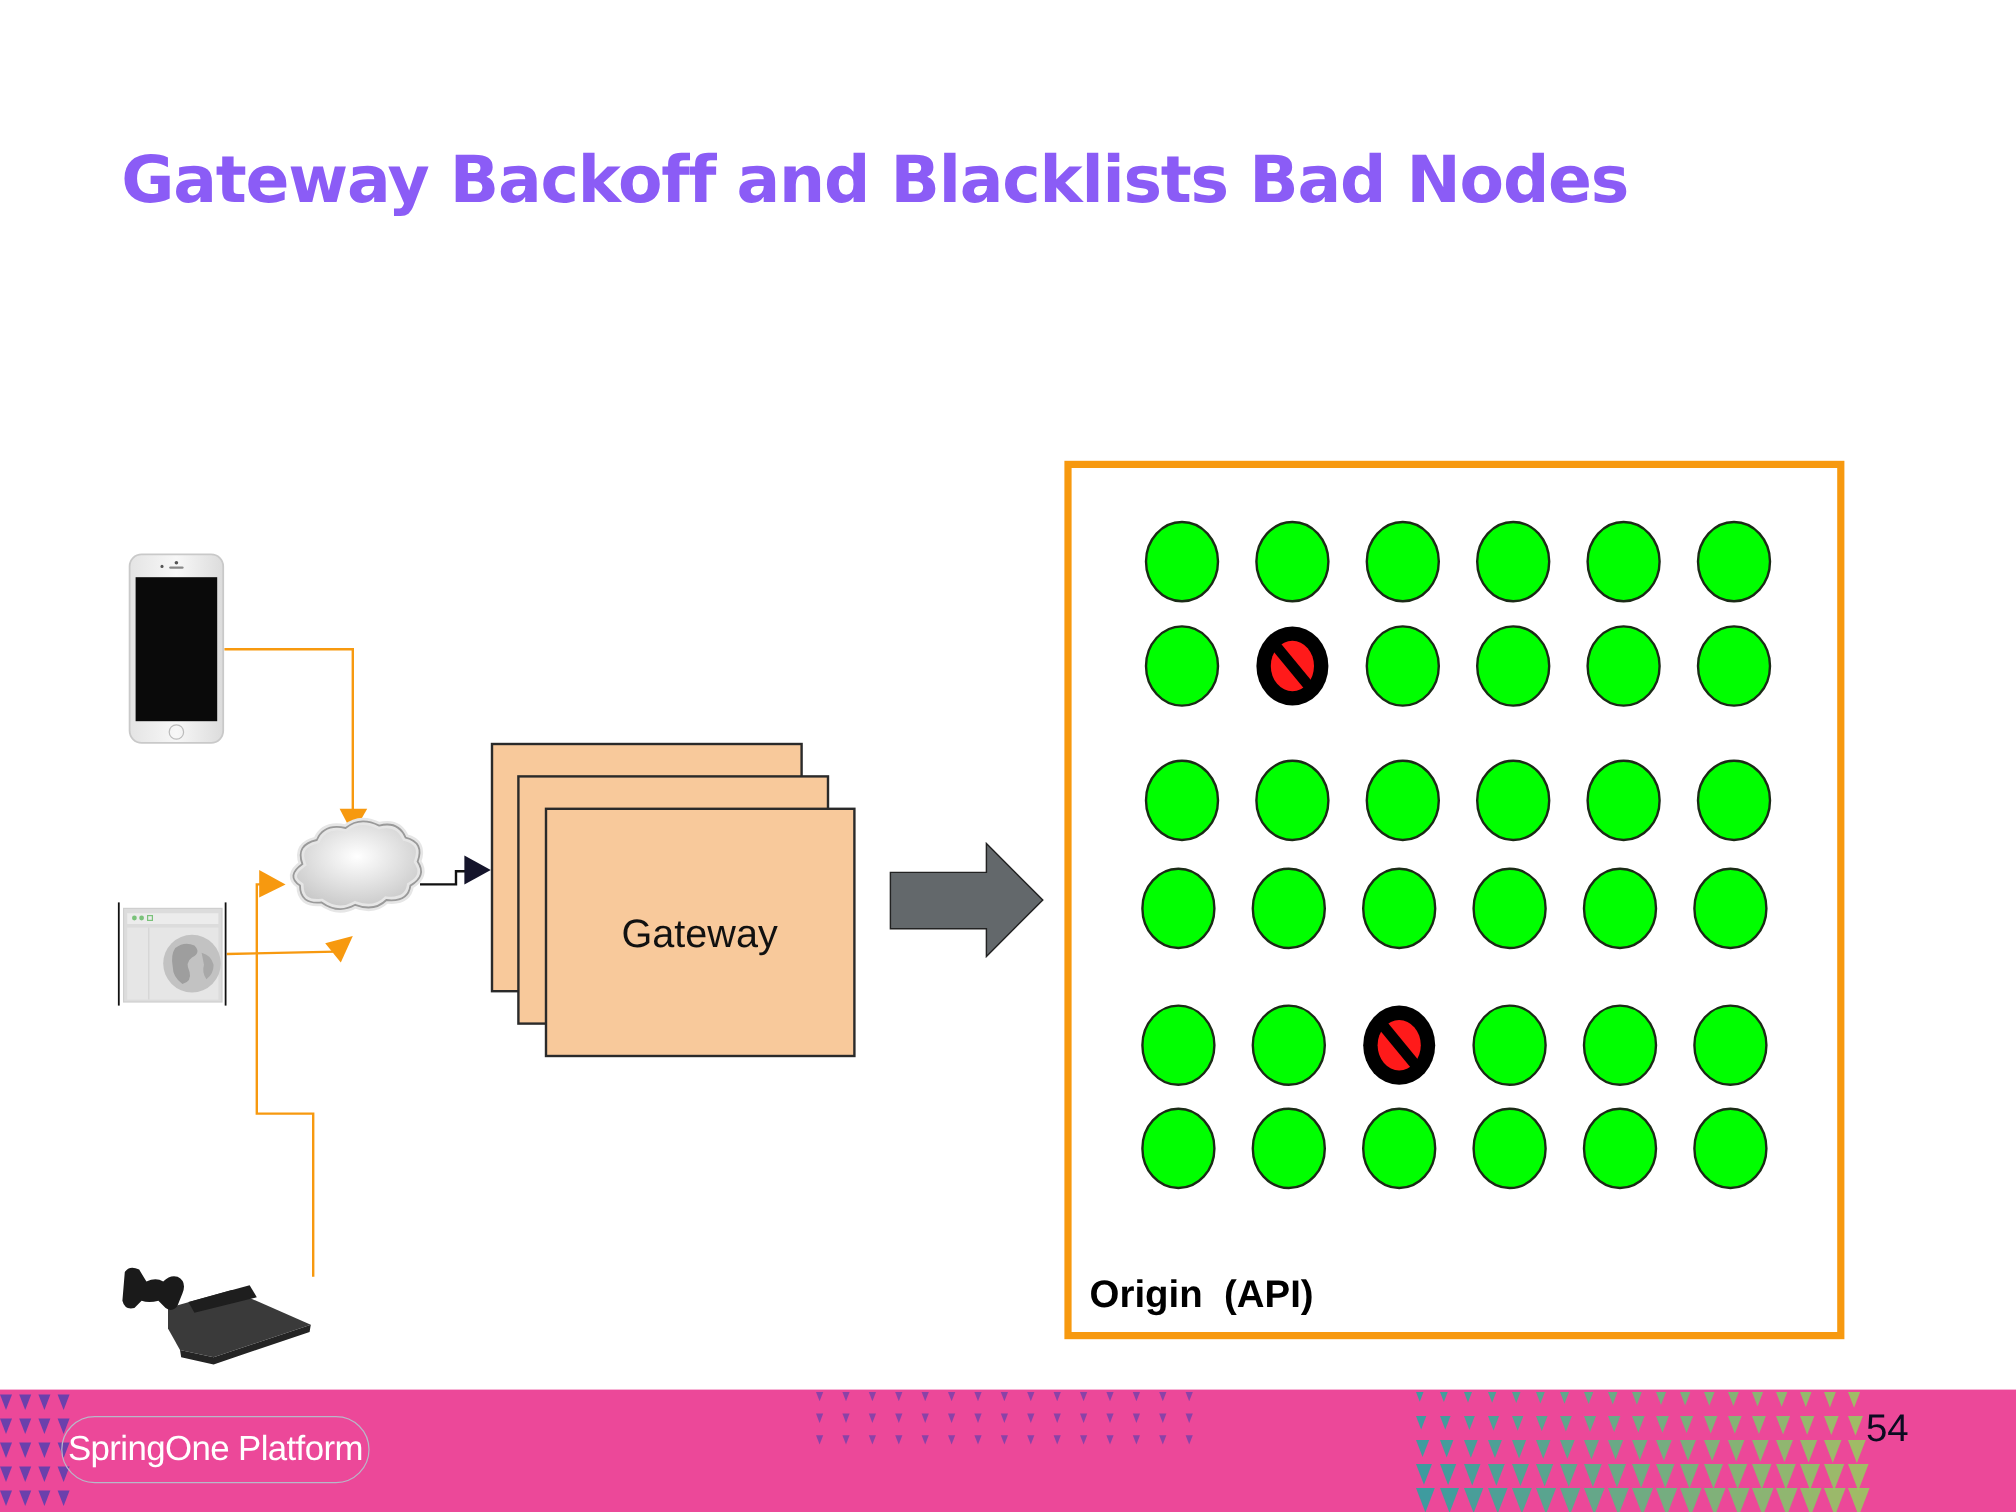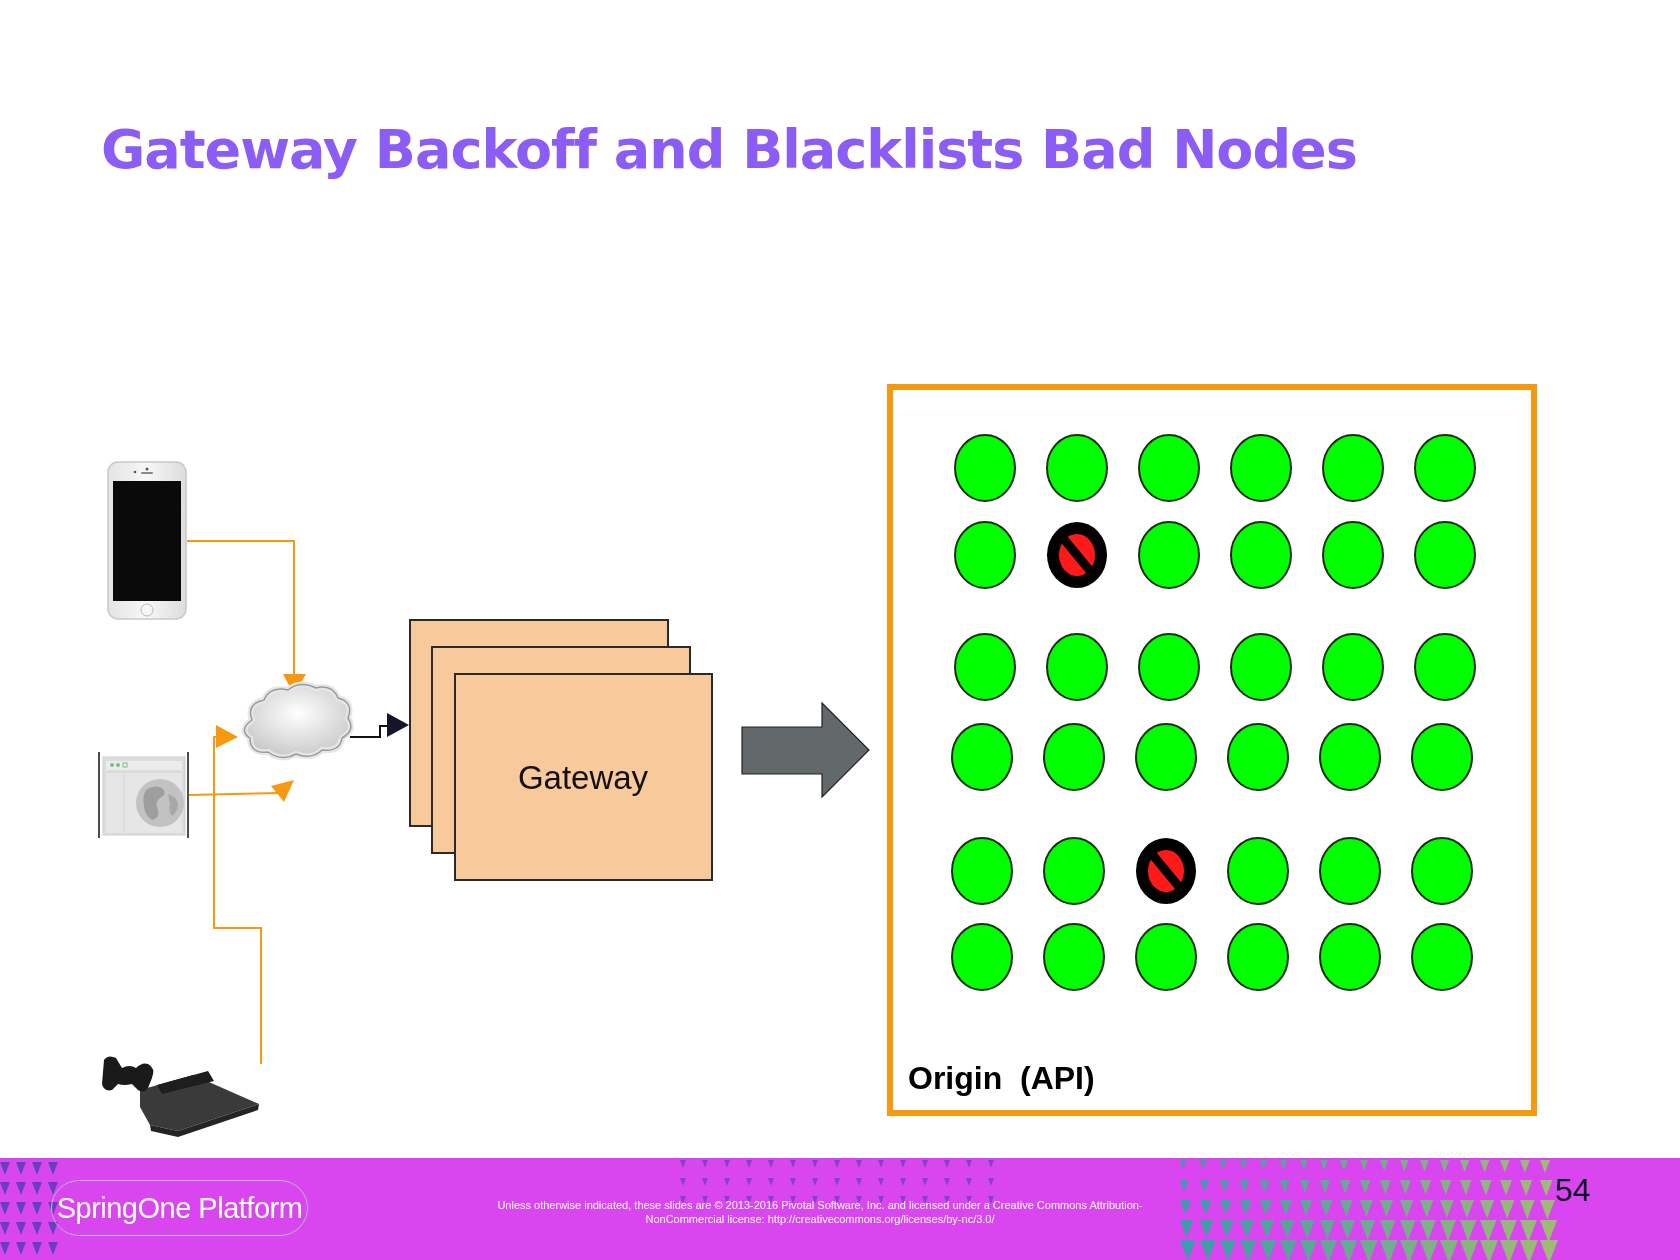--- a/index.html
+++ b/index.html
@@ -1,19 +1,19 @@
 <!DOCTYPE html>
 <html><head>
 <meta charset="utf-8">
 <style>
   html, body { margin: 0; padding: 0; }
   body { width: 1680px; height: 1260px; position: relative; background: #ffffff; overflow: hidden; font-family: "Liberation Sans", sans-serif; }
   .title { position: absolute; left: 101px; top: 118px; font-family: "DejaVu Sans", sans-serif; font-weight: bold; font-size: 54px; color: #8b5cf6; letter-spacing: -1px; white-space: nowrap; }
   svg.diagram { position: absolute; left: 0; top: 0; }
-  .footer { position: absolute; left: 0; top: 1158px; width: 1680px; height: 102px; background: #d946ef; overflow: hidden; }
+  .footer { position: absolute; left: 0; top: 1158px; width: 1680px; height: 102px; background: #ec4899; overflow: hidden; }
   .brand { position: absolute; left: 51px; top: 22px; width: 257px; height: 56px; border: 1.5px solid #b8b8c8; border-radius: 30px; box-sizing: border-box; color: #ffffff; font-family: "Liberation Sans", sans-serif; font-size: 29px; line-height: 54px; text-align: center; letter-spacing: -0.5px; }
   .legal { position: absolute; left: 470px; top: 40px; width: 700px; color: #ffffff; font-size: 11px; line-height: 14px; text-align: center; }
   .pagenum { position: absolute; left: 1555px; top: 14px; color: #0b0b20; font-size: 32px; font-family: "Liberation Sans", sans-serif; }
   .gateway-label { font-family: "Liberation Sans", sans-serif; font-size: 33px; fill: #111; }
   .origin-label { font-family: "Liberation Sans", sans-serif; font-weight: bold; font-size: 32px; fill: #000; }
 </style>
 </head>
 <body>
 
 <div class="title">Gateway Backoff and Blacklists Bad Nodes</div>
@@ -367,18 +367,14 @@
       <polygon points="1520,42 1534.5678431372548,42 1527.2839215686274,60.938196078431375" fill="rgb(141,206,97)" opacity="0.85"></polygon>
       <polygon points="1520,62 1536.9207843137256,62 1528.4603921568628,83.99701960784314" fill="rgb(141,206,97)" opacity="0.85"></polygon>
       <polygon points="1520,82 1538,82 1529,105.4" fill="rgb(141,206,97)" opacity="0.85"></polygon>
       <polygon points="1540,2 1550.075294117647,2 1545.0376470588235,15.097882352941175" fill="rgb(147,208,93)" opacity="0.85"></polygon>
       <polygon points="1540,22 1552.4282352941177,22 1546.2141176470589,38.15670588235294" fill="rgb(147,208,93)" opacity="0.85"></polygon>
       <polygon points="1540,42 1554.7811764705882,42 1547.3905882352942,61.215529411764706" fill="rgb(147,208,93)" opacity="0.85"></polygon>
       <polygon points="1540,62 1557.134117647059,62 1548.5670588235294,84.27435294117647" fill="rgb(147,208,93)" opacity="0.85"></polygon>
       <polygon points="1540,82 1558,82 1549,105.4" fill="rgb(147,208,93)" opacity="0.85"></polygon>
     </svg>
   <div class="brand">SpringOne Platform</div>
-  <div class="legal">
-    <div>Unless otherwise indicated, these slides are © 2013-2016 Pivotal Software, Inc. and licensed under a Creative Commons Attribution-</div>
-    <div>NonCommercial license: http://creativecommons.org/licenses/by-nc/3.0/</div>
-  </div>
   <div class="pagenum">54</div>
 </div>
 
 </body></html>

